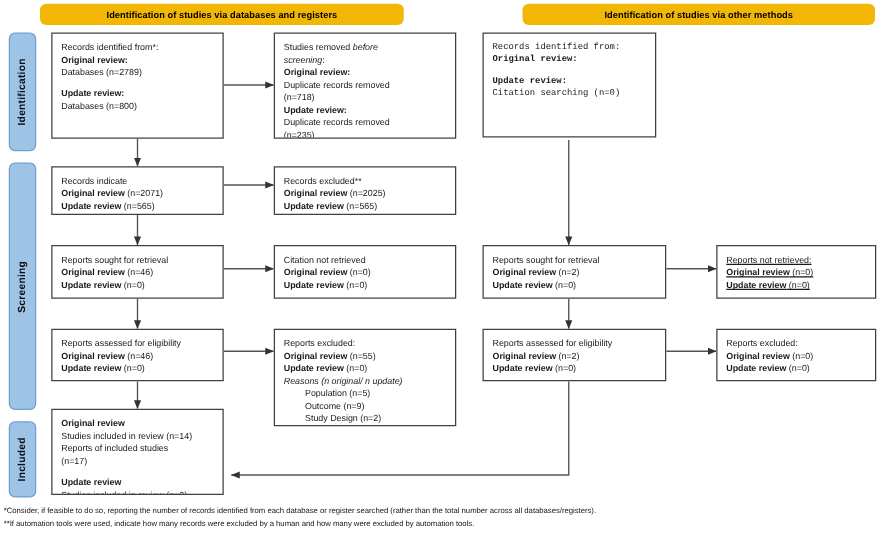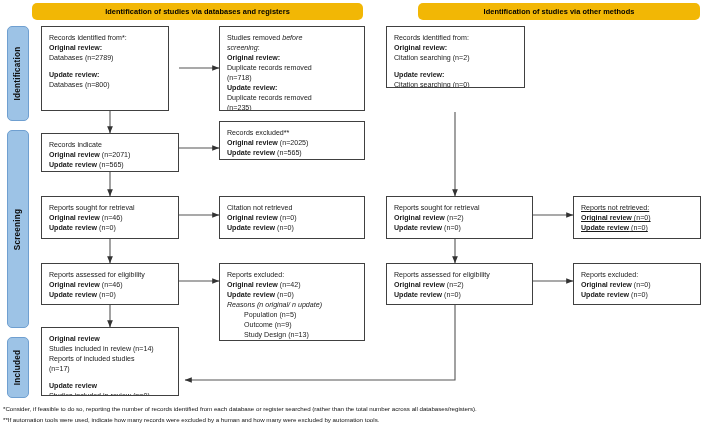--- a/index.html
+++ b/index.html
@@ -125,34 +125,34 @@
       <path d="M533,215 L573,215"></path>
 
       <path d="M455,239 L455,263"></path>
 
       <path d="M533,281 L573,281"></path>
 
       <path d="M455,305 L455,380 L185,380"></path>
     </g>
   </svg>
 
-  <div class="banner" style="left:32px; top:3px; width:331px; height:17px;">Identification of studies via databases and registers</div>
+  <div class="banner" style="left:32px; top:3px; width:291px; height:17px;">Identification of studies via databases and registers</div>
   <div class="banner" style="left:418px; top:3px; width:282px; height:17px;text-align:center;">Identification of studies via other methods</div>
 
   <div class="rail" style="left:7px; top:26px; width:22px; height:95px;">
     <span>Identification</span>
   </div>
   <div class="rail" style="left:7px; top:130px; width:22px; height:198px;">
     <span>Screening</span>
   </div>
   <div class="rail" style="left:7px; top:337px; width:22px; height:61px;">
     <span>Included</span>
   </div>
 
-  <div class="box" style="left:41px; top:26px; width:128px; height:85px;">
+  <div class="box" style="left:41px; top:26px; width:138px; height:85px;">
     <div class="ln">Records identified from*:</div>
     <div class="ln b">Original review:</div>
     <div class="ln">Databases (n=2789)</div>
     <div class="gap"></div>
     <div class="ln b">Update review:</div>
     <div class="ln">Databases (n=800)</div>
   </div>
 
   <div class="box" style="left:219px; top:26px; width:146px; height:85px;">
     <div class="ln"><span>Studies removed</span> <span class="i">before</span></div>
@@ -164,21 +164,21 @@
     <div class="ln">Duplicate records removed</div>
     <div class="ln">(n=235)</div>
   </div>
 
   <div class="box" style="left:41px; top:133px; width:138px; height:39px;">
     <div class="ln">Records indicate</div>
     <div class="ln"><span class="b">Original review</span><span> (n=2071)</span></div>
     <div class="ln"><span class="b">Update review</span><span> (n=565)</span></div>
   </div>
 
-  <div class="box" style="left:219px; top:121px; width:146px; height:39px;">
+  <div class="box" style="left:219px; top:133px; width:146px; height:39px;">
     <div class="ln">Records excluded**</div>
     <div class="ln"><span class="b">Original review</span><span> (n=2025)</span></div>
     <div class="ln"><span class="b">Update review</span><span> (n=565)</span></div>
   </div>
 
   <div class="box" style="left:41px; top:196px; width:138px; height:43px;">
     <div class="ln">Reports sought for retrieval</div>
     <div class="ln"><span class="b">Original review</span><span> (n=46)</span></div>
     <div class="ln"><span class="b">Update review</span><span> (n=0)</span></div>
   </div>
@@ -190,43 +190,42 @@
   </div>
 
   <div class="box" style="left:41px; top:263px; width:138px; height:42px;">
     <div class="ln">Reports assessed for eligibility</div>
     <div class="ln"><span class="b">Original review</span><span> (n=46)</span></div>
     <div class="ln"><span class="b">Update review</span><span> (n=0)</span></div>
   </div>
 
   <div class="box" style="left:219px; top:263px; width:146px; height:78px;">
     <div class="ln">Reports excluded:</div>
-    <div class="ln"><span class="b">Original review</span><span> (n=42)</span></div>
+    <div class="ln"><span class="b">Original review</span><span> (n=55)</span></div>
     <div class="ln"><span class="b">Update review</span><span> (n=0)</span></div>
     <div class="ln i">Reasons (n original/ n update)</div>
     <div class="ln ind">Population (n=5)</div>
     <div class="ln ind">Outcome (n=9)</div>
-    <div class="ln ind">Study Design (n=13)</div>
+    <div class="ln ind">Study Design (n=2)</div>
   </div>
 
   <div class="box" style="left:41px; top:327px; width:138px; height:69px;">
     <div class="ln b">Original review</div>
     <div class="ln">Studies included in review (n=14)</div>
     <div class="ln">Reports of included studies</div>
     <div class="ln">(n=17)</div>
     <div class="gap"></div>
     <div class="ln b">Update review</div>
     <div class="ln">Studies included in review (n=0)</div>
 
   </div>
 
-  <div class="box" style="left:386px; top:26px; width:139px; height:62px;">
+  <div class="box" style="left:386px; top:26px; width:139px; height:84px;font-family:Liberation Mono, monospace;">
     <div class="ln">Records identified from:</div>
     <div class="ln b">Original review:</div>
-    <div class="ln">Citation searching (n=2)</div>
     <div class="gap"></div>
     <div class="ln b">Update review:</div>
     <div class="ln">Citation searching (n=0)</div>
   </div>
 
   <div class="box" style="left:386px; top:196px; width:147px; height:43px;">
     <div class="ln">Reports sought for retrieval</div>
     <div class="ln"><span class="b">Original review</span><span> (n=2)</span></div>
     <div class="ln"><span class="b">Update review</span><span> (n=0)</span></div>
   </div>

